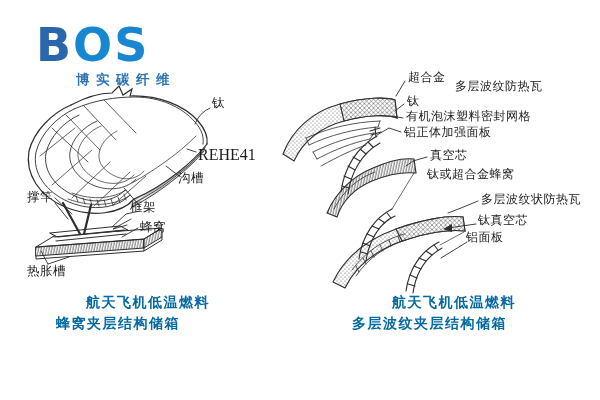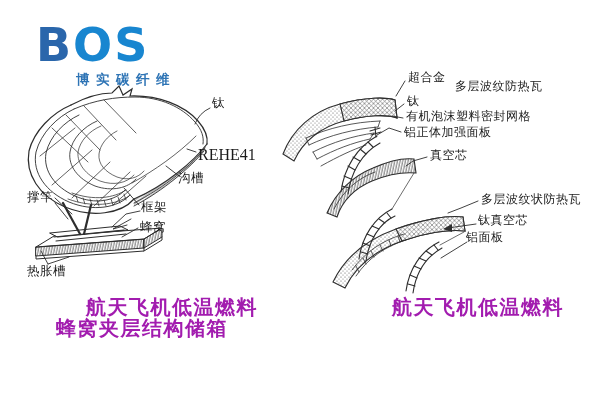--- a/index.html
+++ b/index.html
@@ -9,22 +9,22 @@
   }
   .logo{position:absolute;left:36px;top:22px;}
   .logo-text{font-weight:bold;font-size:46px;line-height:1;letter-spacing:2px;
     font-family:"DejaVu Sans","Liberation Sans",sans-serif;}
   .logo-sub{margin-top:3px;font-size:13.5px;font-weight:bold;letter-spacing:6.5px;color:#2e74b5;margin-left:40px;}
   .art{position:absolute;left:0;top:0;}
   .lbl{position:absolute;font-size:12.5px;line-height:1.15;color:#1b1b1b;
     letter-spacing:0.5px;white-space:nowrap;}
   .lbl-sm{font-size:12px;letter-spacing:0.5px;}
   .lbl-serif{font-family:"Liberation Serif","DejaVu Serif",serif;font-size:16px;letter-spacing:0;}
-  .cap{position:absolute;font-size:20px;font-weight:bold;letter-spacing:1.5px;
-    color:#a21caf;white-space:nowrap;}
+  .cap{position:absolute;font-size:14px;font-weight:bold;letter-spacing:1.5px;
+    color:#0369a1;white-space:nowrap;}
 </style>
 </head>
 <body>
 
 <div class="page">
 
   <div class="logo">
     <div class="logo-text"><span style="color:#2a66ab">B</span><span style="color:#1886d0">OS</span></div>
     <div class="logo-sub">博实碳纤维</div>
   </div>
@@ -214,30 +214,32 @@
       <path d="M 476,224 L 448,228"></path>
       <polygon points="443,229 452,224 452,232" fill="#2d2d2d" stroke="none"></polygon>
       <path d="M 467,242 L 441,258"></path>
     </g>
   </svg>
 
   <div class="lbl" style="left:212px;top:96px">钛</div>
   <div class="lbl lbl-serif" style="left:198px;top:146px">REHE41</div>
   <div class="lbl" style="left:178px;top:171px">沟槽</div>
   <div class="lbl" style="left:27px;top:190px">撑竿</div>
-  <div class="lbl" style="left:141px;top:200px">框架</div>
+  <div class="lbl" style="left:130px;top:200px">框架</div>
   <div class="lbl" style="left:140px;top:220px">蜂窝</div>
   <div class="lbl" style="left:27px;top:264px">热胀槽</div>
   <div class="cap" style="left:86px;top:294px">航天飞机低温燃料</div>
   <div class="cap" style="left:56px;top:315px">蜂窝夹层结构储箱</div>
 
   <div class="lbl lbl-sm" style="left:408px;top:71px">超合金</div>
   <div class="lbl lbl-sm" style="left:455px;top:80px">多层波纹防热瓦</div>
   <div class="lbl lbl-sm" style="left:407px;top:95px">钛</div>
   <div class="lbl lbl-sm" style="left:406px;top:110px">有机泡沫塑料密封网格</div>
   <div class="lbl lbl-sm" style="left:404px;top:126px">铝正体加强面板</div>
   <div class="lbl lbl-sm" style="left:430px;top:149px">真空芯</div>
+  <div class="lbl lbl-sm" style="left:427px;top:168px">钛或超合金蜂窝</div>
   <div class="lbl lbl-sm" style="left:481px;top:193px">多层波纹状防热瓦</div>
   <div class="lbl lbl-sm" style="left:478px;top:214px">钛真空芯</div>
   <div class="lbl lbl-sm" style="left:466px;top:231px">铝面板</div>
   <div class="cap" style="left:392px;top:294px">航天飞机低温燃料</div>
+  <div class="cap" style="left:352px;top:315px">多层波纹夹层结构储箱</div>
 
 </div>
 
 </body></html>

